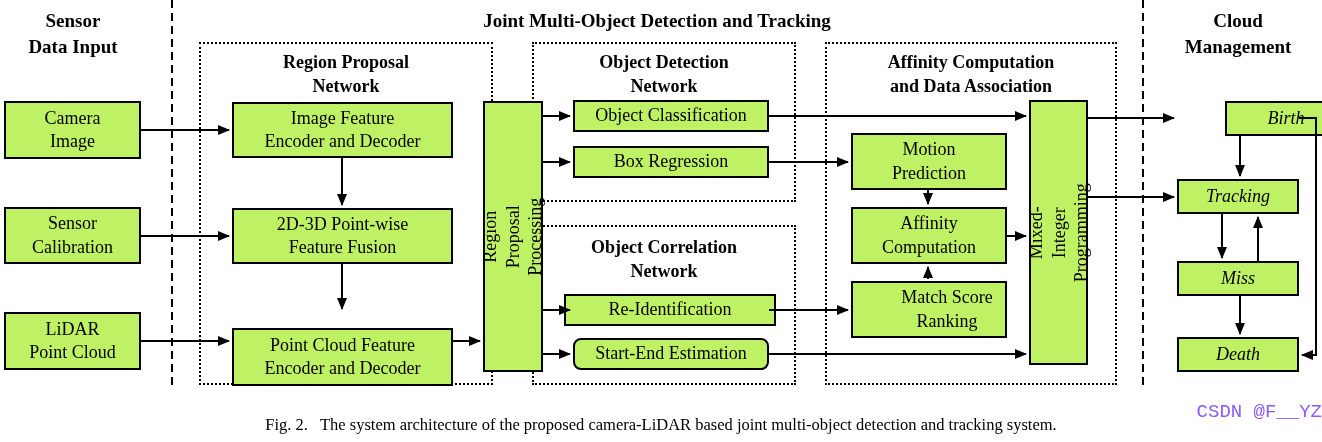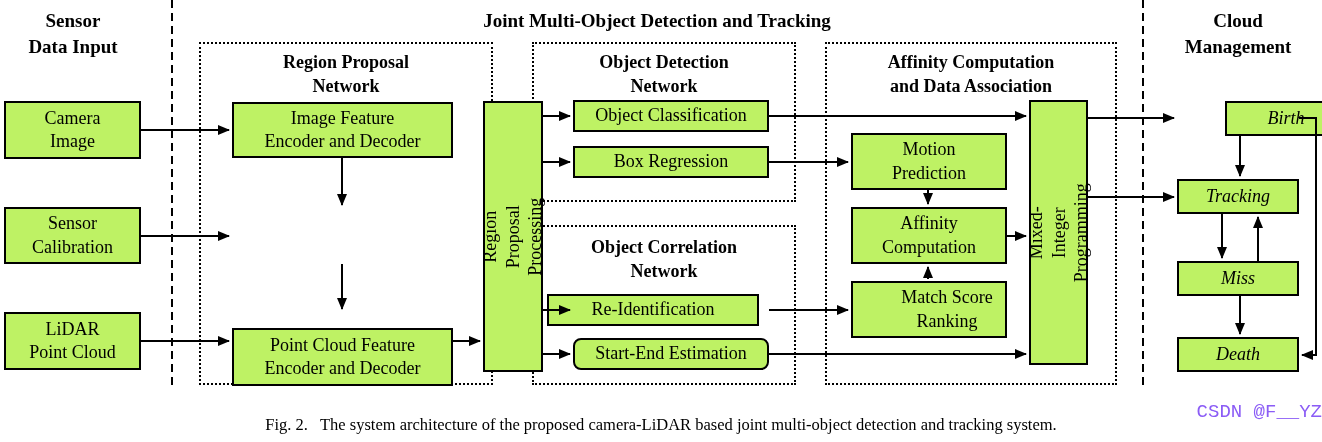--- a/index.html
+++ b/index.html
@@ -116,32 +116,34 @@
 
   <div class="box" style="left:4px; top:101px; width:137px; height:58px;">Camera
 Image</div>
   <div class="box" style="left:4px; top:207px; width:137px; height:57px;">Sensor
 Calibration</div>
   <div class="box" style="left:4px; top:312px; width:137px; height:58px;">LiDAR
 Point Cloud</div>
 
   <div class="box" style="left:232px; top:102px; width:221px; height:56px;">Image Feature
 Encoder and Decoder</div>
+  <div class="box" style="left:232px; top:208px; width:221px; height:56px;">2D-3D Point-wise
+Feature Fusion</div>
   <div class="box" style="left:232px; top:312px; width:221px; height:58px;margin-top:16px;">Point Cloud Feature
 Encoder and Decoder</div>
 
   <div class="box vbox" style="left:483px; top:101px; width:60px; height:271px;">
     <span class="vtext">Region Proposal
 Processing</span>
   </div>
 
   <div class="box" style="left:573px; top:100px; width:196px; height:32px;">Object Classification</div>
   <div class="box" style="left:573px; top:146px; width:196px; height:32px;">Box Regression</div>
 
-  <div class="box" style="left:547px; top:294px; width:212px; height:32px;">Re-Identification</div>
+  <div class="box" style="left:564px; top:294px; width:212px; height:32px;">Re-Identification</div>
   <div class="box" style="left:573px; top:338px; width:196px; height:32px;border-radius:8px;">Start-End Estimation</div>
 
   <div class="box" style="left:851px; top:133px; width:156px; height:57px;">Motion
 Prediction</div>
   <div class="box" style="left:851px; top:207px; width:156px; height:57px;">Affinity
 Computation</div>
   <div class="box" style="left:851px; top:281px; width:156px; height:57px;padding-left:36px;">Match Score
 Ranking</div>
 
   <div class="box vbox" style="left:1029px; top:100px; width:59px; height:265px;">

